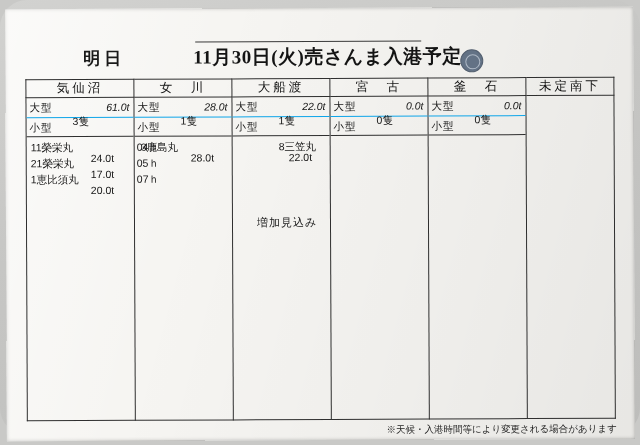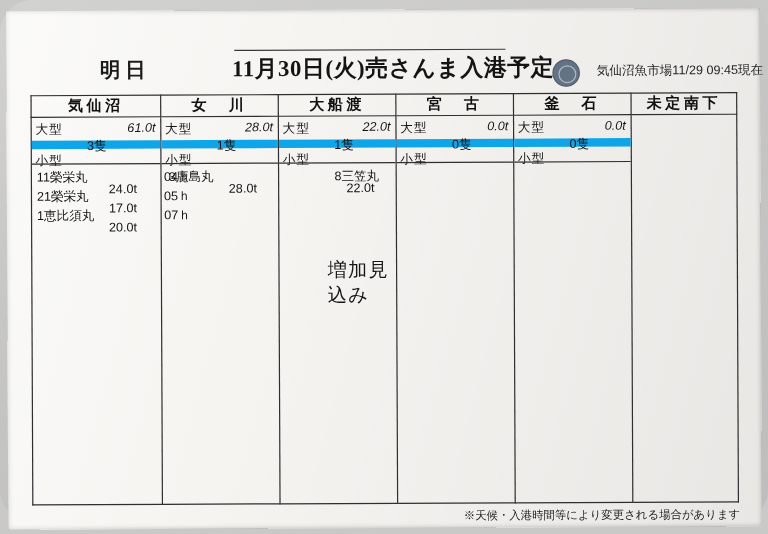--- a/index.html
+++ b/index.html
@@ -112,21 +112,21 @@
     table-layout: fixed;
   }
   table.grid th, table.grid td {
     border: 1px solid #2f2f2f;
     vertical-align: top;
     padding: 0;
   }
   table.grid thead th {
     height: 17px;
     font-size: 12.5px;
-    font-weight: bold;
+    font-weight: normal;
     letter-spacing: 3px;
     text-align: center;
     color: #121212;
   }
   .cellwrap {
     position: relative;
     height: 100%;
     width: 100%;
   }
   
@@ -148,21 +148,21 @@
     left: 46px;
     top: 17px;
   }
   .sizerow .tot {
     position: absolute;
     right: 4px;
     top: 3px;
     font-style: italic;
   }
   .divline {
-    border-bottom: 7px solid #0ea5e9;
+    border-bottom: 1px solid #0ea5e9;
   }
   .body-sep {
     position: absolute;
     left: 0; right: 0;
     top: 38px;
     height: 1px;
     background: #2f2f2f;
   }
   .boats {
     position: absolute;
@@ -194,23 +194,23 @@
     top: 1px;
     white-space: nowrap;
   }
   
   .col-onagawa .boatrow .bname { left: 6px; }
   .col-onagawa .boatrow .bton { left: 56px; }
   .col-ofunato .boatrow .bname { left: 14px; margin-left: 32px; }
   .col-ofunato .boatrow .bton { left: 56px; }
   .note {
     position: absolute;
-    left: 40px;
+    left: 24px;
     top: 118px;
-    font-size: 16px;
+    font-size: 11px;
     color: #171717;
     letter-spacing: 1px;
     font-family: "Liberation Sans", sans-serif;
   }
   .footnote {
     position: absolute;
     right: 18px;
     top: 416px;
     font-size: 9.5px;
     color: #1e1e1e;
@@ -222,21 +222,20 @@
 <body>
 
 <div id="page">
   <div id="sheet">
 
     <div class="hdr">
       <div class="tomorrow">明日</div>
       <div class="title-rule"></div>
       <div class="title">11月30日(火)売さんま入港予定</div>
       <div class="stamp"></div>
-      <div class="source">気仙沼魚市場11/29 09:45現在</div>
     </div>
 
     <table class="grid">
       <colgroup>
         <col style="width:108px">
         <col style="width:98px">
         <col style="width:98px">
         <col style="width:98px">
         <col style="width:98px">
         <col style="width:88px">

